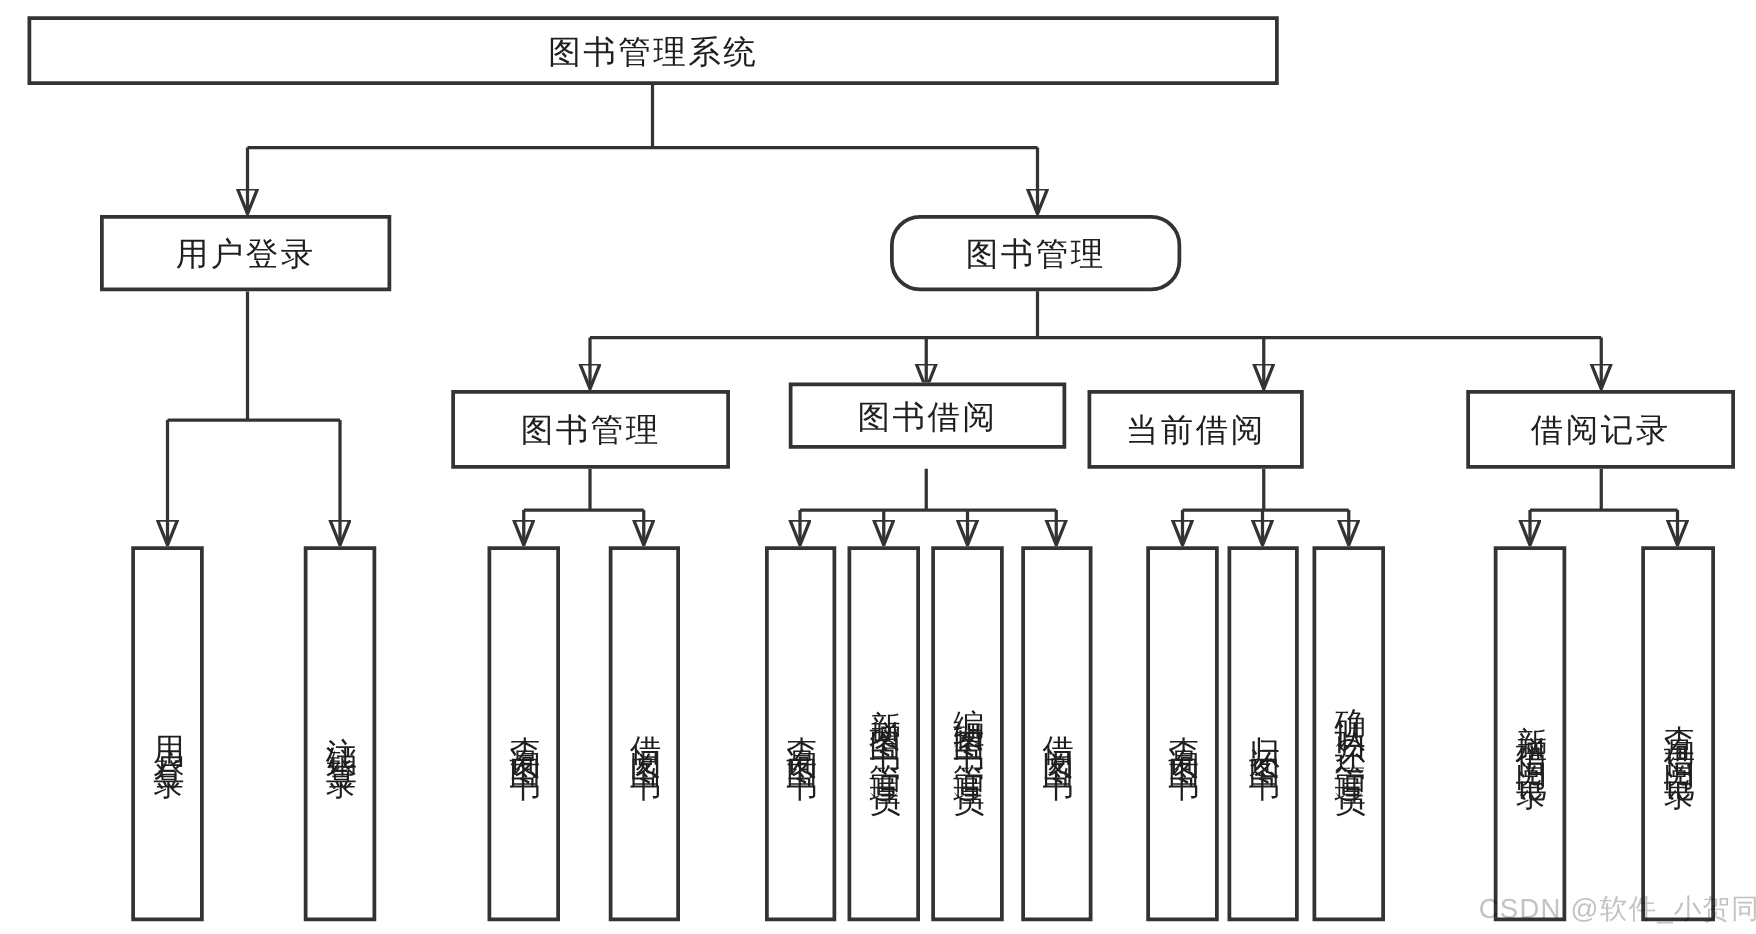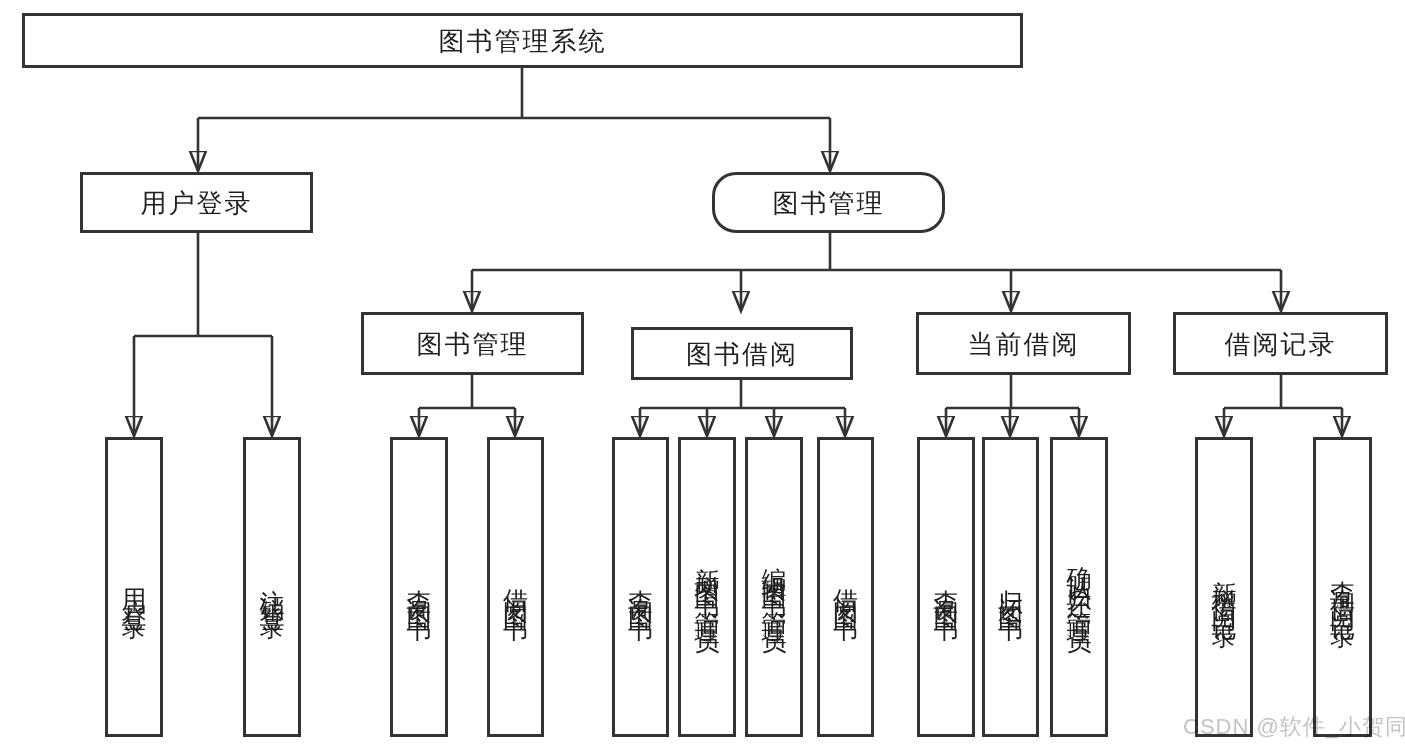--- a/index.html
+++ b/index.html
@@ -111,24 +111,24 @@
   <div class="node h" style="left:80px;top:172px;width:233px;height:61px;">
     <span class="lbl">用户登录</span>
   </div>
   <div class="node h" style="left:712px;top:172px;width:233px;height:61px;border-radius:24px;">
     <span class="lbl">图书管理</span>
   </div>
 
   <div class="node h" style="left:361px;top:312px;width:223px;height:63px;">
     <span class="lbl">图书管理</span>
   </div>
-  <div class="node h" style="left:631px;top:327px;width:222px;height:53px;">
+  <div class="node h" style="left:631px;top:306px;width:222px;height:53px;">
     <span class="lbl">图书借阅</span>
   </div>
-  <div class="node h" style="left:916px;top:312px;width:215px;height:63px;">
+  <div class="node h" style="left:870px;top:312px;width:173px;height:63px;">
     <span class="lbl">当前借阅</span>
   </div>
   <div class="node h" style="left:1173px;top:312px;width:215px;height:63px;">
     <span class="lbl">借阅记录</span>
   </div>
 
   <div class="node v" style="left:105px;top:437px;width:58px;height:300px;">
     <span class="lbl">用户登录</span>
   </div>
   <div class="node v" style="left:243px;top:437px;width:58px;height:300px;">

